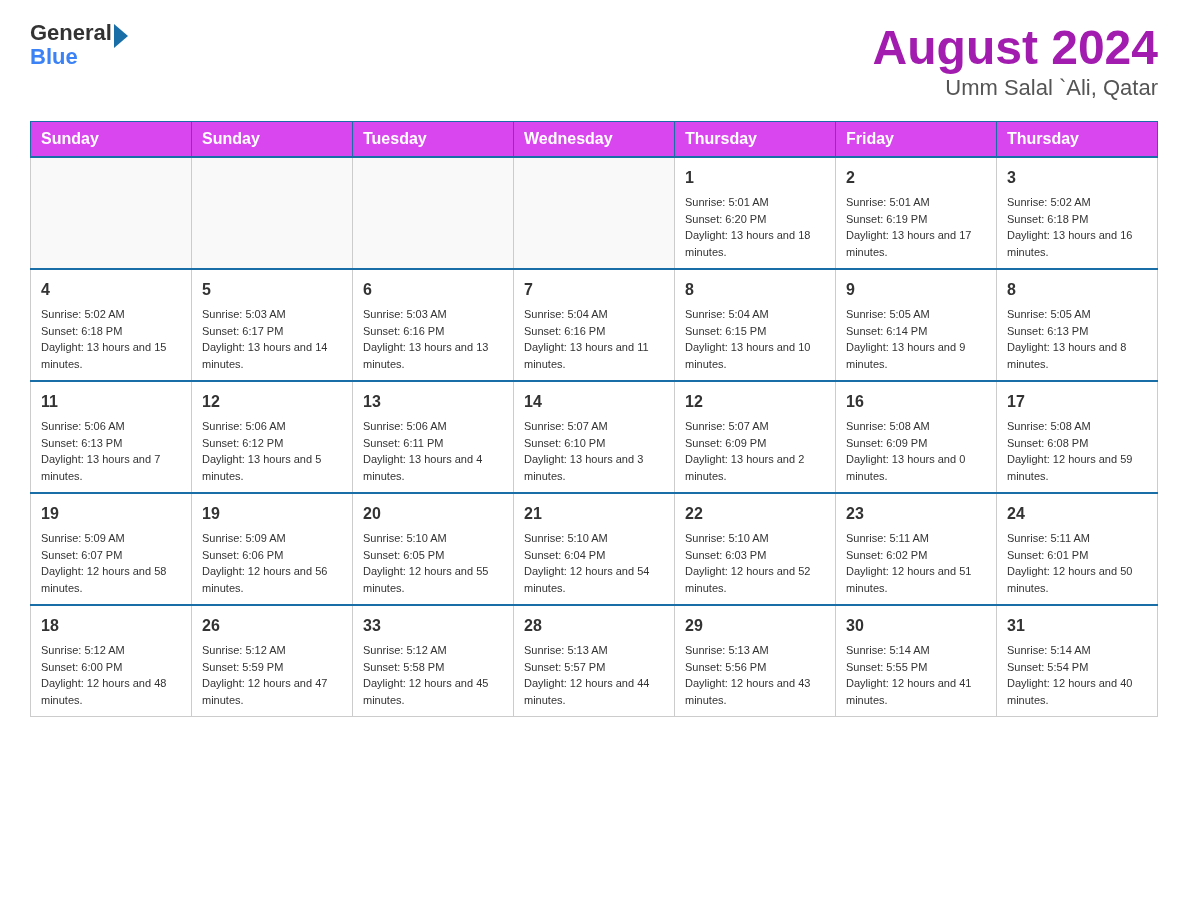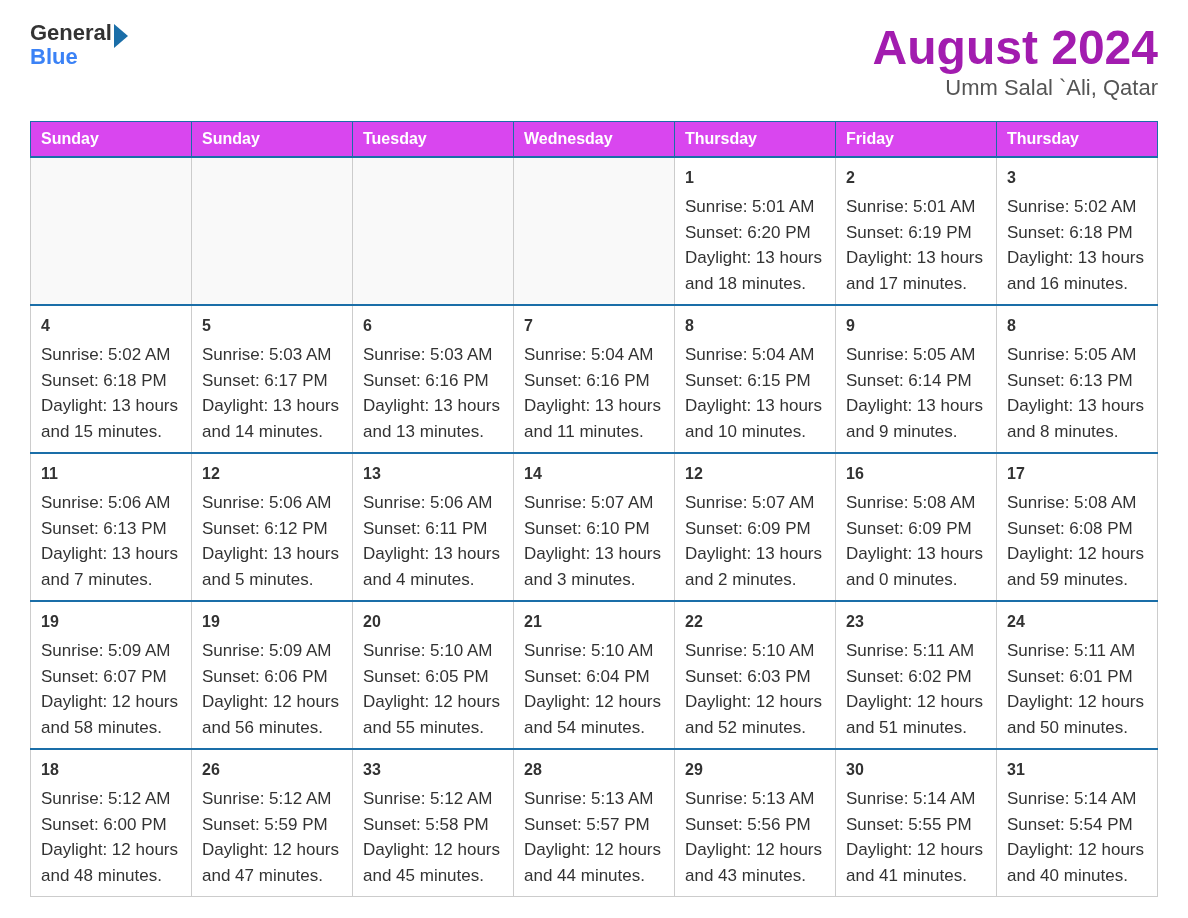--- a/index.html
+++ b/index.html
@@ -78,21 +78,21 @@
     }
     .day-number {
       font-size: 16px;
       font-weight: bold;
       color: #333;
       display: block;
       margin-bottom: 4px;
     }
     .day-info {
       color: #333;
-      font-size: 17px;
+      font-size: 11px;
     }
     .empty-cell {
       background: #f9f9f9;
     }
   </style>
 </head>
 <body>
 
 <div class="header">
   <div class="logo">

